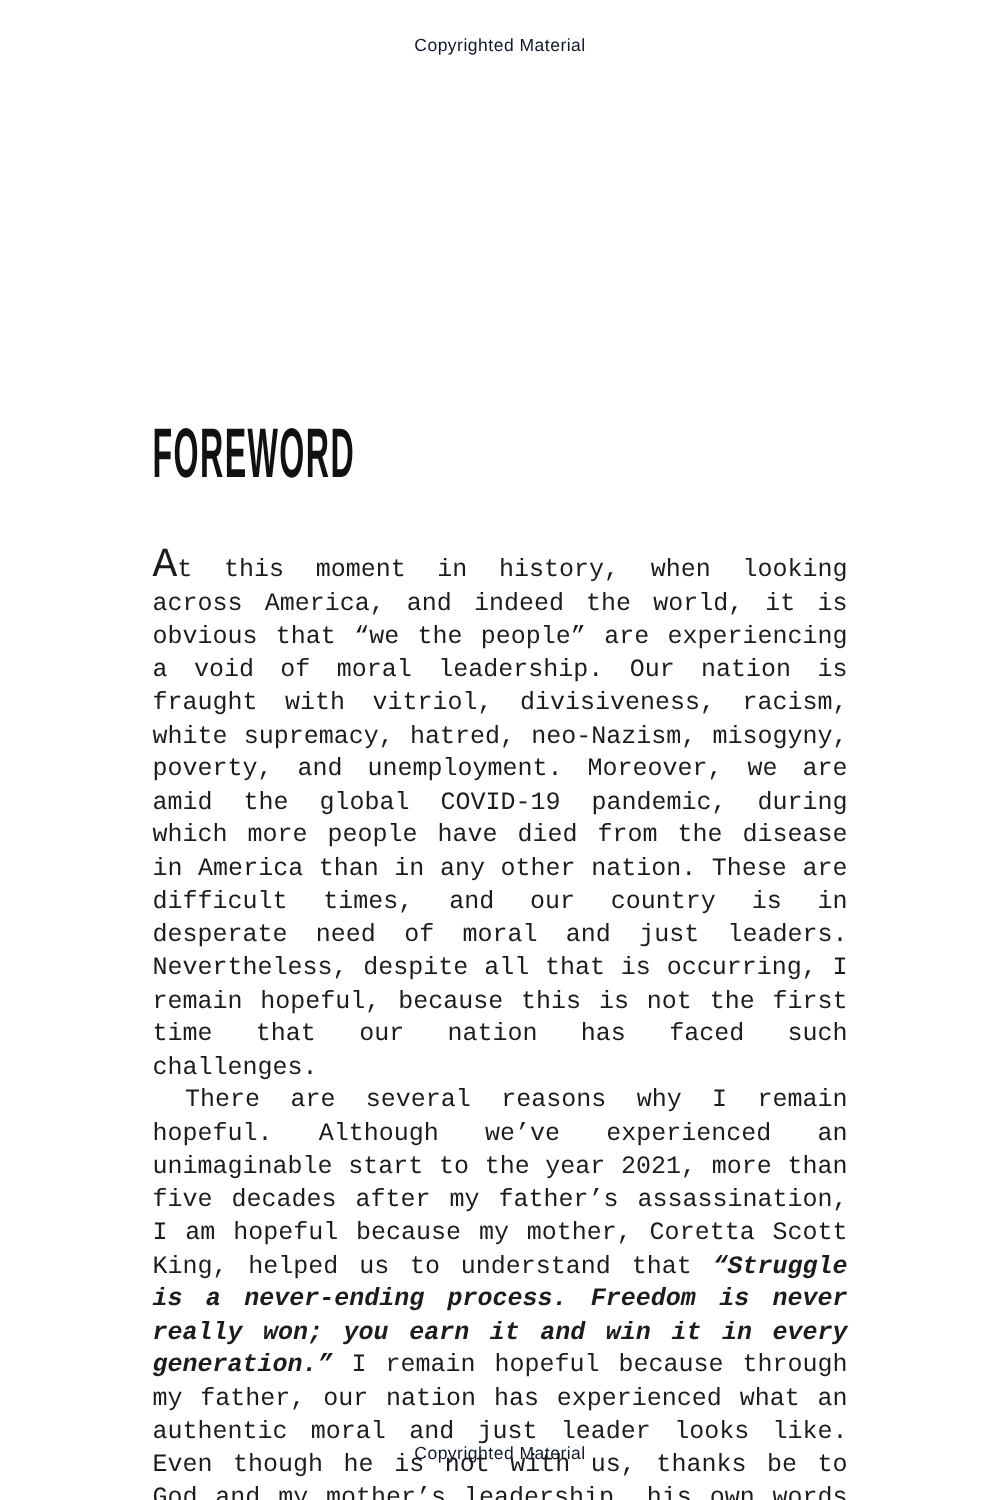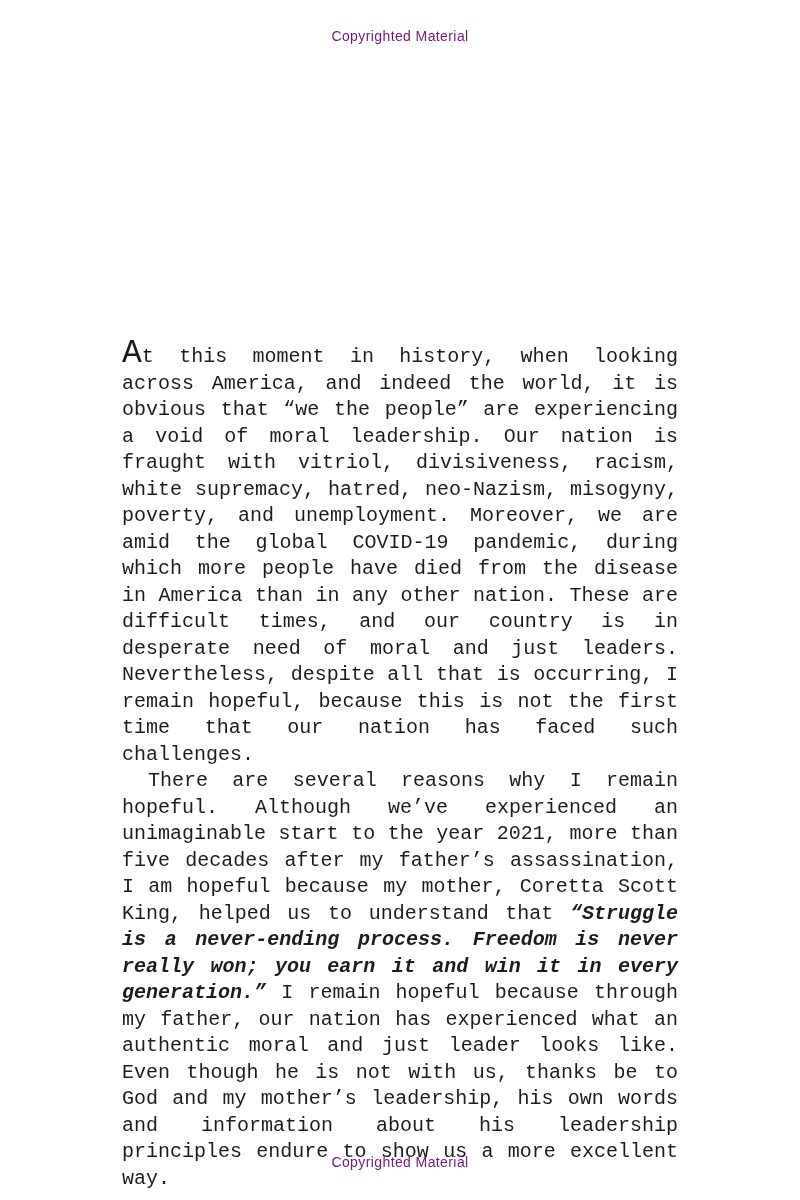--- a/index.html
+++ b/index.html
@@ -17,21 +17,21 @@
     color: #1c1c1c;
   }
   .copyright {
     position: absolute;
     left: 0;
     right: 0;
     text-align: center;
     font-family: "Liberation Sans", sans-serif;
     font-size: 14px;
     letter-spacing: 0.4px;
-    color: #701a75;
+    color: #0f172a;
     font-weight: 400;
   }
   .copyright.top { top: 28px; }
   .copyright.bottom { bottom: 30px; }
 
   .content {
     position: absolute;
     left: 122px;
     width: 556px;
     top: 344px;
@@ -77,20 +77,21 @@
 </style>
 </head>
 <body>
 
 <div class="page">
 
   <div class="copyright top">Copyrighted Material</div>
 
   <div class="content">
 
+    <h1 class="heading"><span class="heading-inner">FOREWORD</span></h1>
 
     <p class="para"><span class="initial">A</span><span>t this moment in history, when looking across America, and indeed the world, it is obvious that “we the people” are experiencing a void of moral leadership. Our nation is fraught with vitriol, divisiveness, racism, white supremacy, hatred, neo-Nazism, misogyny, poverty, and unemployment. Moreover, we are amid the global COVID-19 pandemic, during which more people have died from the disease in America than in any other nation. These are difficult times, and our country is in desperate need of moral and just leaders. Nevertheless, despite all that is occurring, I remain hopeful, because this is not the first time that our nation has faced such challenges.</span></p>
 
     <p class="para indent"><span>There are several reasons why I remain hopeful. Although we’ve experienced an unimaginable start to the year 2021, more than five decades after my father’s assassination, I am hopeful because my mother, Coretta Scott King, helped us to understand that </span><em class="quote">“Struggle is a never-ending process. Freedom is never really won; you earn it and win it in every generation.”</em><span> I remain hopeful because through my father, our nation has experienced what an authentic moral and just leader looks like. Even though he is not with us, thanks be to God and my mother’s leadership, his own words and information about his leadership principles endure to show us a more excellent way.</span></p>
 
   </div>
 
   <div class="copyright bottom">Copyrighted Material</div>
 
 </div>

